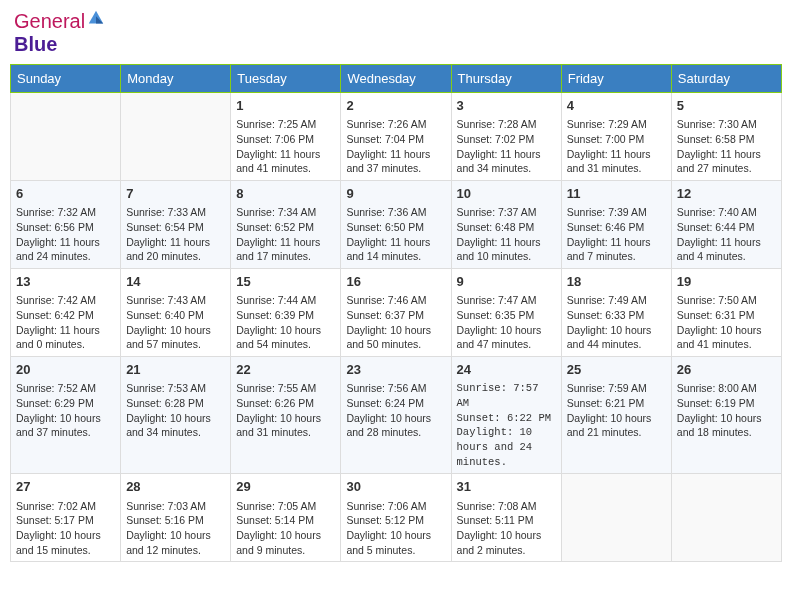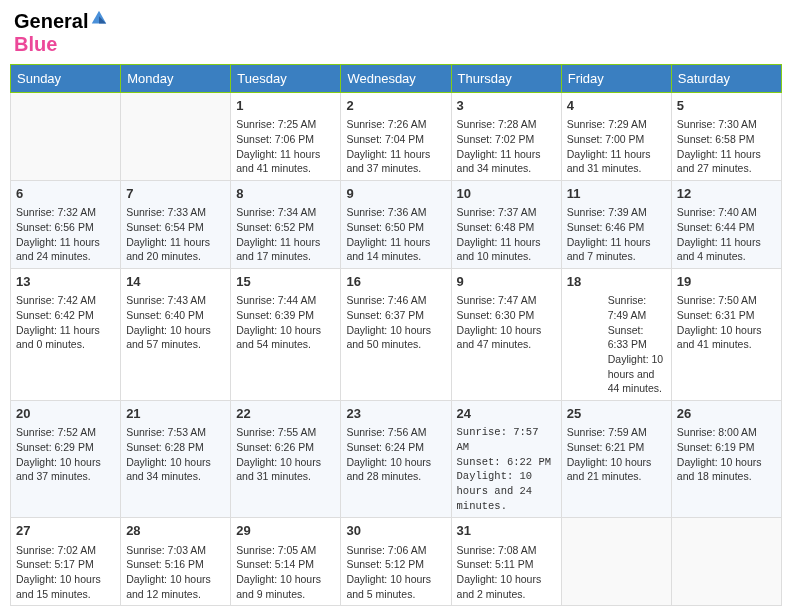--- a/index.html
+++ b/index.html
@@ -21,27 +21,27 @@
       display: flex;
       flex-direction: column;
       align-items: flex-start;
     }
     .logo-text {
       display: flex;
       align-items: center;
     }
     .logo-general {
       font-size: 20px;
-      font-weight: bold;
-      color: #000000;
+      font-weight: normal;
+      color: #be185d;
     }
     .logo-blue {
       font-size: 20px;
       font-weight: bold;
-      color: #ec4899;
+      color: #4c1d95;
     }
     .logo-icon {
       width: 18px;
       height: 18px;
       margin-left: 2px;
       margin-top: -8px;
     }
     .title-section {
       text-align: right;
     }
@@ -226,26 +226,26 @@
         </td>
         <td>
           <span class="day-number">16</span>
           <div class="day-info" style="white-space: pre-line;">Sunrise: 7:46 AM
 Sunset: 6:37 PM
 Daylight: 10 hours and 50 minutes.</div>
         </td>
         <td>
           <span class="day-number">9</span>
           <div class="day-info" style="white-space: pre-line;">Sunrise: 7:47 AM
-Sunset: 6:30 PM
+Sunset: 6:35 PM
 Daylight: 10 hours and 47 minutes.</div>
         </td>
         <td>
           <span class="day-number">18</span>
-          <div class="day-info" style="white-space: pre-line; margin-left: 41px;">Sunrise: 7:49 AM
+          <div class="day-info" style="white-space: pre-line;">Sunrise: 7:49 AM
 Sunset: 6:33 PM
 Daylight: 10 hours and 44 minutes.</div>
         </td>
         <td>
           <span class="day-number">19</span>
           <div class="day-info" style="white-space: pre-line;">Sunrise: 7:50 AM
 Sunset: 6:31 PM
 Daylight: 10 hours and 41 minutes.</div>
         </td>
       </tr>

